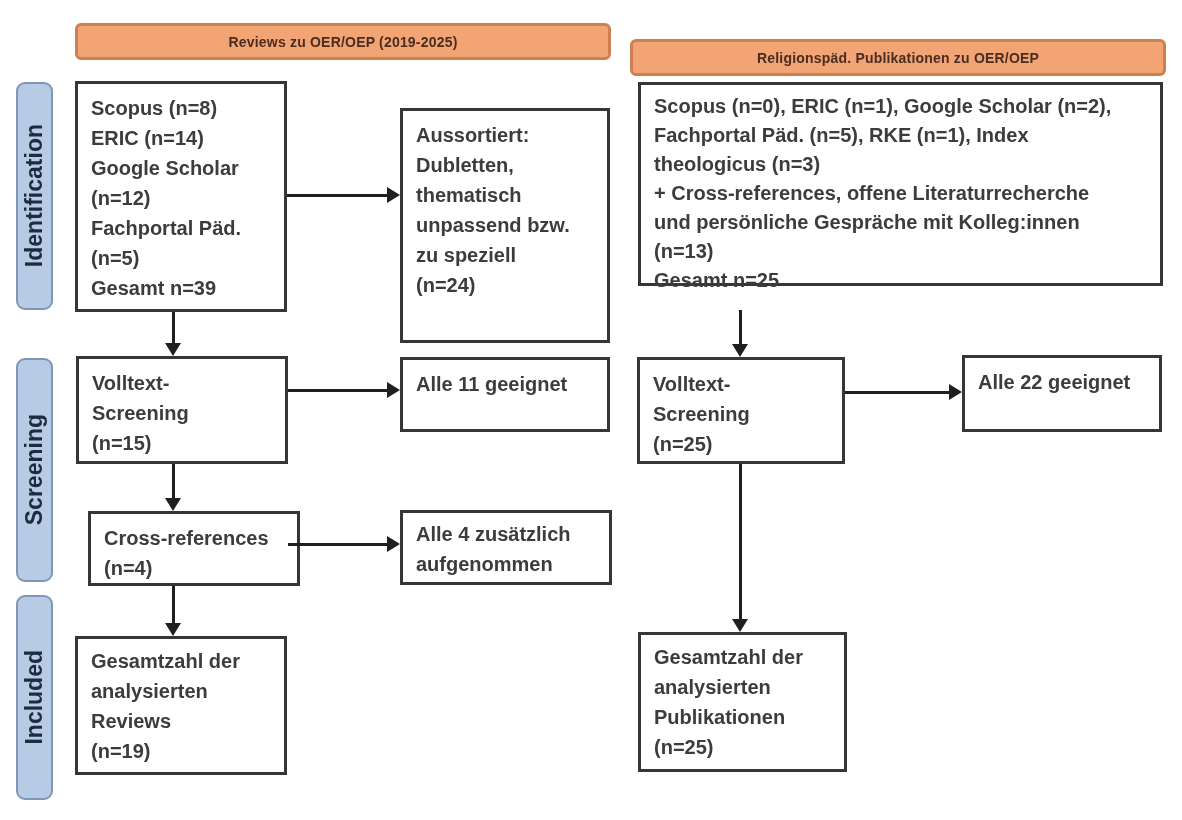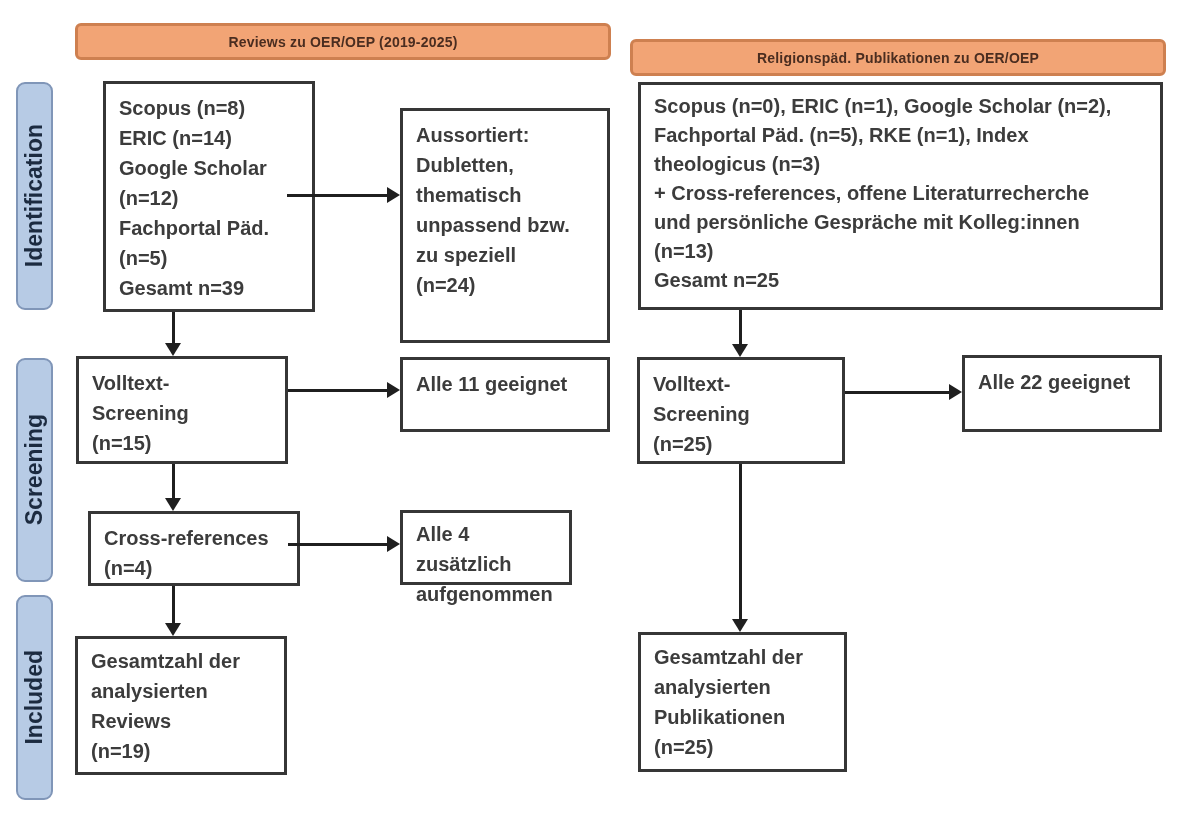--- a/index.html
+++ b/index.html
@@ -64,28 +64,28 @@
     box-sizing: border-box;
     background: #ffffff;
     border: 3px solid var(--box-border, #363636);
     padding: 9px 10px 0 13px;
     font-size: 20px;
     line-height: 30px;
     font-weight: 600;
     color: var(--box-text, #3C3C3C);
     white-space: pre-line;
   }
-  .box-a { left: 75px;  top: 81px;  width: 212px; height: 231px; margin-left: 28px; }
+  .box-a { left: 75px;  top: 81px;  width: 212px; height: 231px; }
   .box-b { left: 400px; top: 82px;  width: 210px; height: 235px; margin-top: 26px; }
   .box-c { left: 76px;  top: 356px; width: 212px; height: 108px; }
   .box-d { left: 400px; top: 357px; width: 210px; height: 75px; }
   .box-e { left: 88px;  top: 511px; width: 212px; height: 75px; }
-  .box-f { left: 400px; top: 510px; width: 172px; height: 75px; padding-top: 6px; }
+  .box-f { left: 400px; top: 510px; width: 212px; height: 75px; padding-top: 6px; }
   .box-g { left: 75px;  top: 636px; width: 212px; height: 139px; padding-top: 7px; }
-  .box-h { left: 638px; top: 82px;  width: 525px; height: 228px; line-height: 29px; padding-top: 7px; }
+  .box-h { left: 638px; top: 82px;  width: 525px; height: 204px; line-height: 29px; padding-top: 7px; }
   .box-i { left: 637px; top: 357px; width: 208px; height: 107px; }
   .box-j { left: 962px; top: 355px; width: 200px; height: 77px; }
   .box-k { left: 638px; top: 632px; width: 209px; height: 140px; padding-top: 7px; }
 
   
   .arrow-h {
     position: absolute;
     height: 3px;
     background: var(--arrow, #1F1F1F);
   }

